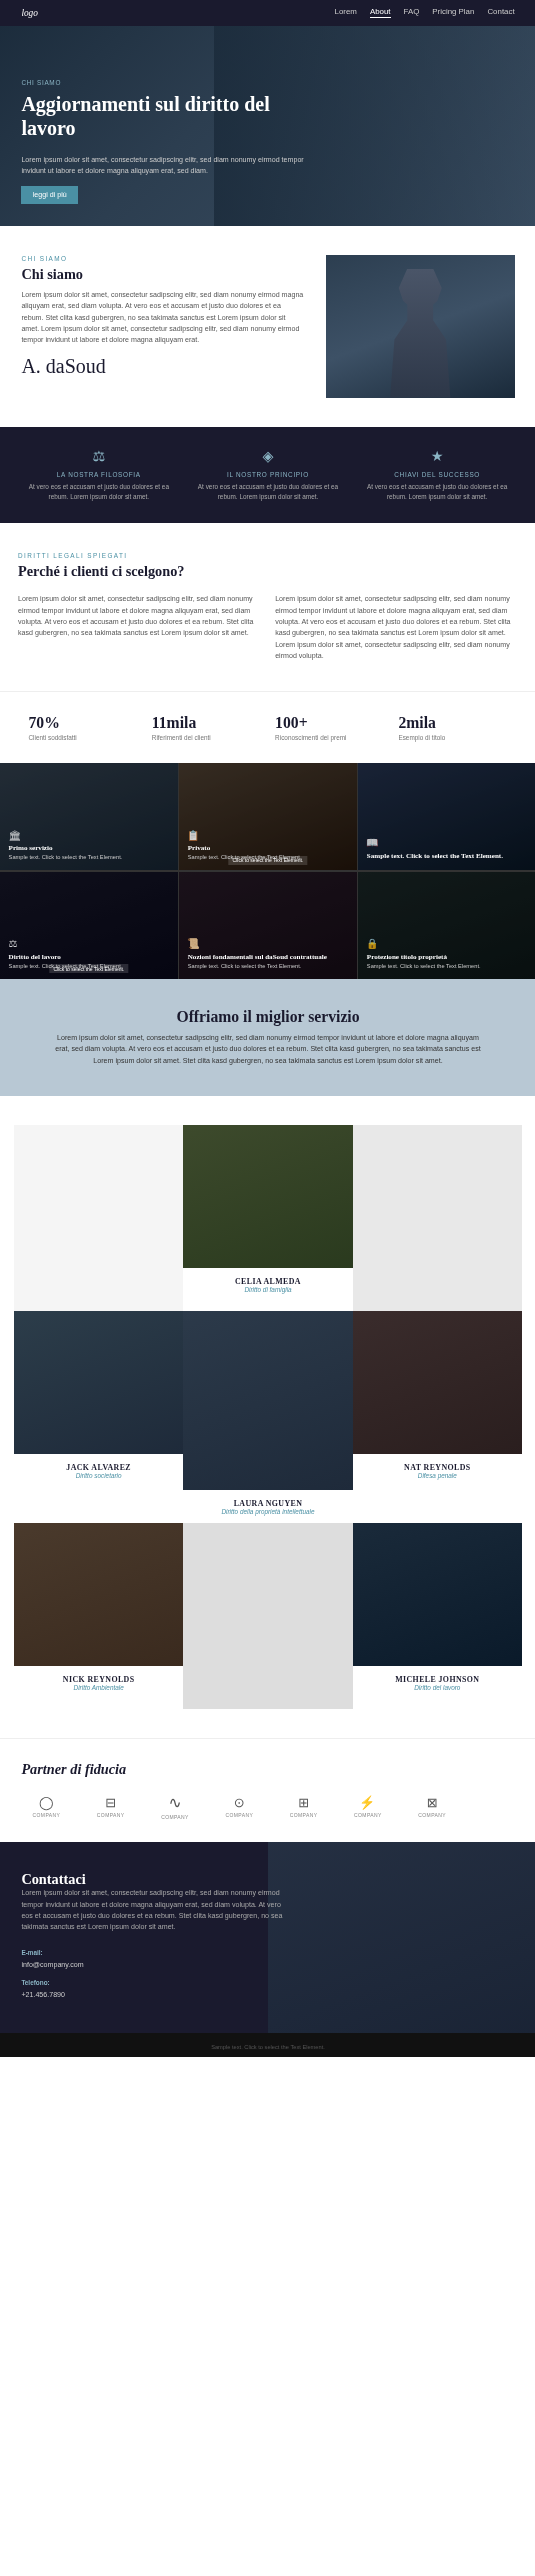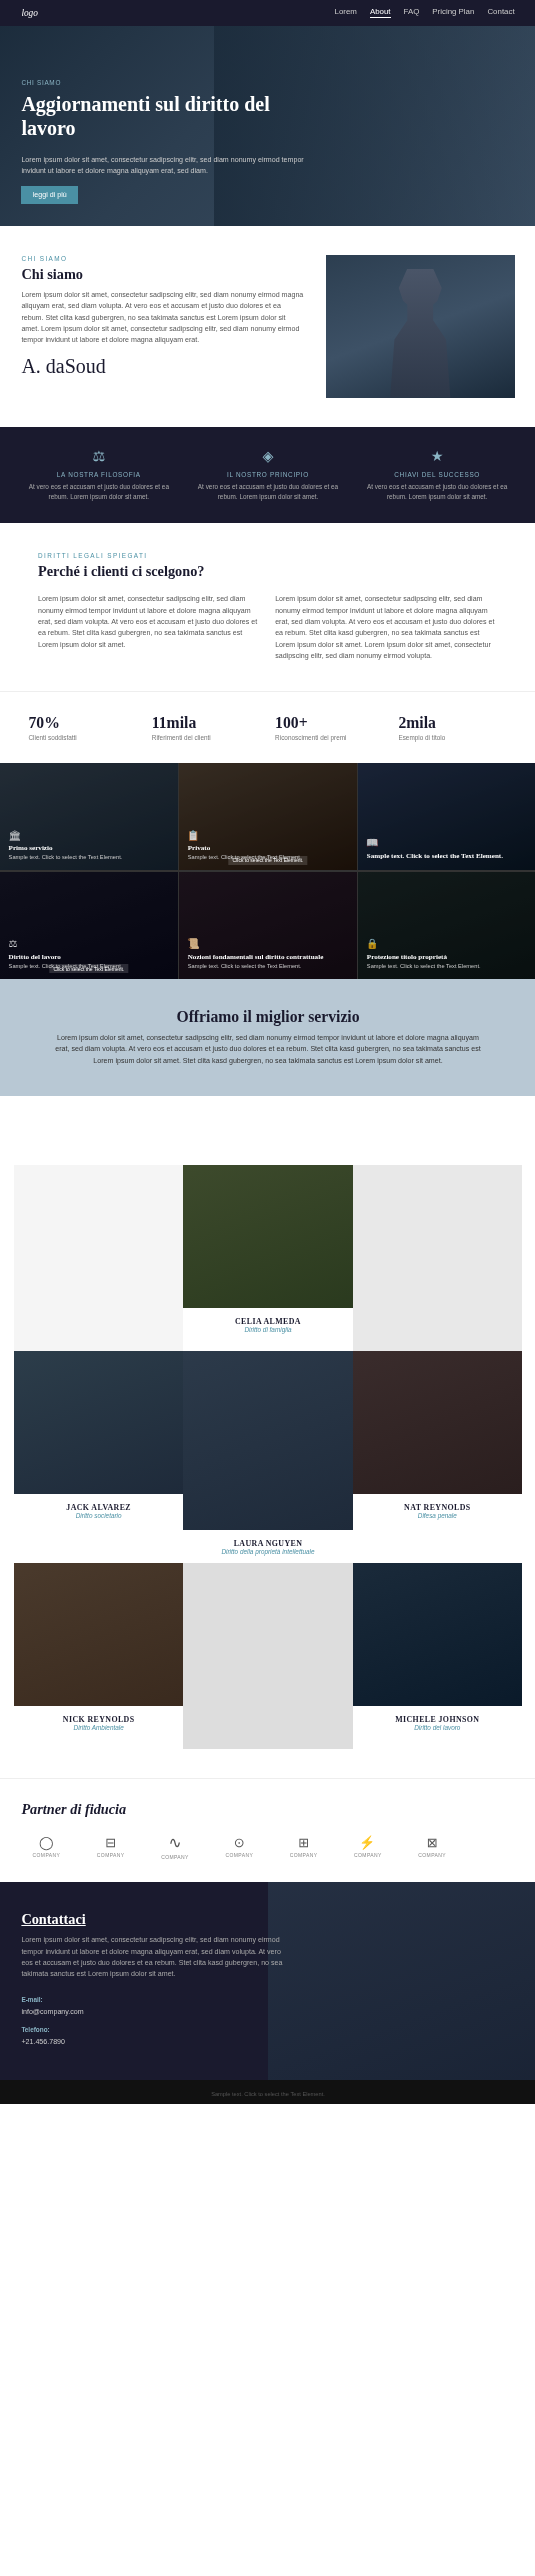--- a/index.html
+++ b/index.html
@@ -65,21 +65,21 @@
     .principles-section {
       background: #1a1a2e; padding: 21.4px;
       display: grid; grid-template-columns: 1fr 1fr 1fr; gap: 14.3px; text-align: center;
     }
     .principle-item { }
     .principle-icon { font-size: 14.3px; color: #8ab4c4; margin-bottom: 5.7px; }
     .principle-label { font-size: 6.4px; color: #8ab4c4; text-transform: uppercase; letter-spacing: 0.7px; font-family: Arial, sans-serif; margin-bottom: 4.3px; }
     .principle-text { font-size: 6.4px; color: #aaa; line-height: 1.5; font-family: Arial, sans-serif; }
 
     
-    .why-section { padding: 29px 38px; background: #fff; }
+    .why-section { padding: 29px 18px; background: #fff; }
     .why-header { margin-bottom: 14.3px; }
     .why-content { display: grid; grid-template-columns: 1fr 1fr; gap: 14.3px; }
     .why-text { font-size: 7.1px; color: #555; line-height: 1.6; font-family: Arial, sans-serif; }
 
     
     .stats-section {
       display: grid; grid-template-columns: 1fr 1fr 1fr 1fr;
       padding: 14.3px 21.4px; background: #fff; border-top: 0.7px solid #eee;
     }
     .stat-item { text-align: left; padding: 7.1px; }
@@ -112,21 +112,21 @@
     .service-icon { font-size: 10px; color: #fff; margin-bottom: 3.6px; opacity: 0.8; }
     .service-title { color: #fff; font-size: 7.1px; font-weight: bold; margin-bottom: 2.1px; }
     .service-sample { color: #ccc; font-size: 5.7px; font-family: Arial, sans-serif; line-height: 1.3; }
 
     
     .best-service-section { background: #b8c8d4; padding: 29px 21.4px; text-align: center; }
     .best-service-section .section-title { color: #1a1a2e; font-size: 15.7px; margin-bottom: 7.1px; }
     .best-service-text { font-size: 7.1px; color: #333; line-height: 1.6; font-family: Arial, sans-serif; max-width: 429px; margin: 0 auto; }
 
     
-    .team-section { padding: 29px 14px; background: #fff; margin-top: 40px; }
+    .team-section { padding: 29px 14px; background: #fff; }
     .team-member { position: relative; }
     .team-photo {
       width: 100%; height: 114px;
       background: linear-gradient(160deg, #2c3e50, #1a2a3a);
       position: relative; overflow: hidden;
     }
     .team-photo.p1 { background: linear-gradient(160deg, #3d4a2c, #2a3a1e); }
     .team-photo.p2 { background: linear-gradient(160deg, #2c3d4a, #1e2a3a); }
     .team-photo.p3 { background: linear-gradient(160deg, #3a2c2c, #2a1e1e); }
     .team-photo.p4 { background: linear-gradient(160deg, #2c3a4a, #1e2a3a); }
@@ -147,21 +147,21 @@
     .partner-logo-icon { font-size: 13px; color: #555; }
     .partner-logo-text { font-size: 5px; color: #888; font-family: Arial, sans-serif; text-transform: uppercase; letter-spacing: 0.4px; }
 
     
     .contact-section { position: relative; background: #1a1a2e; padding: 29px 21.4px; overflow: hidden; }
     .contact-bg {
       position: absolute; top: 0; right: 0; width: 50%; height: 100%;
       background: linear-gradient(160deg, #2c3e50, #1a2a3a); opacity: 0.6;
     }
     .contact-content { position: relative; z-index: 2; max-width: 271px; }
-    .contact-section .section-title { color: #fff; margin-bottom: 7px; text-decoration: underline; }
+    .contact-section .section-title { color: #fff; margin-bottom: 0; }
     .contact-text { font-size: 7.1px; color: #aaa; line-height: 1.6; font-family: Arial, sans-serif; margin-bottom: 11.4px; }
     .contact-info { }
     .contact-row { margin-bottom: 5.7px; }
     .contact-label { font-size: 6.4px; color: #8ab4c4; font-family: Arial, sans-serif; font-weight: bold; }
     .contact-val { font-size: 7.1px; color: #ccc; font-family: Arial, sans-serif; }
 
     
     .footer-bottom { background: #111; padding: 5.7px 21.4px; text-align: center; }
     .footer-text { font-size: 5.7px; color: #555; font-family: Arial, sans-serif; }
 
@@ -290,21 +290,21 @@
       <div class="service-icon">⚖</div>
       <div class="service-title">Diritto del lavoro</div>
       <div class="service-sample">Sample text. Click to select the Text Element.</div>
       <div class="select-note">Click to select the Text Element.</div>
     </div>
   </div>
   <div class="service-card">
     <div class="service-card-bg" style="background: linear-gradient(160deg, #2c1e2c 0%, #1a0e1a 100%);"></div>
     <div class="service-overlay">
       <div class="service-icon">📜</div>
-      <div class="service-title">Nozioni fondamentali sul diritto contrattuale</div>
+      <div class="service-title">Nozioni fondamentali sul daSoud contrattuale</div>
       <div class="service-sample">Sample text. Click to select the Text Element.</div>
     </div>
   </div>
   <div class="service-card">
     <div class="service-card-bg" style="background: linear-gradient(160deg, #1e2c2c 0%, #0e1a1a 100%);"></div>
     <div class="service-overlay">
       <div class="service-icon">🔒</div>
       <div class="service-title">Protezione titolo proprietà</div>
       <div class="service-sample">Sample text. Click to select the Text Element.</div>
     </div>

